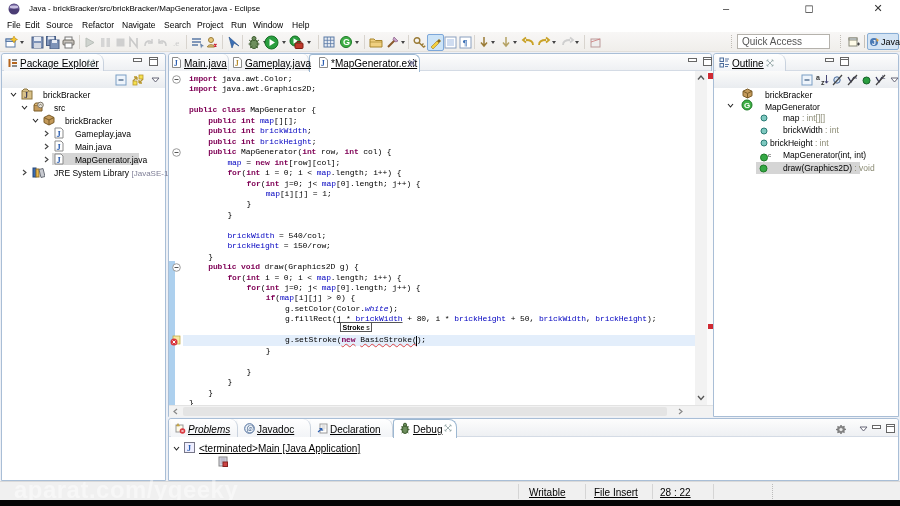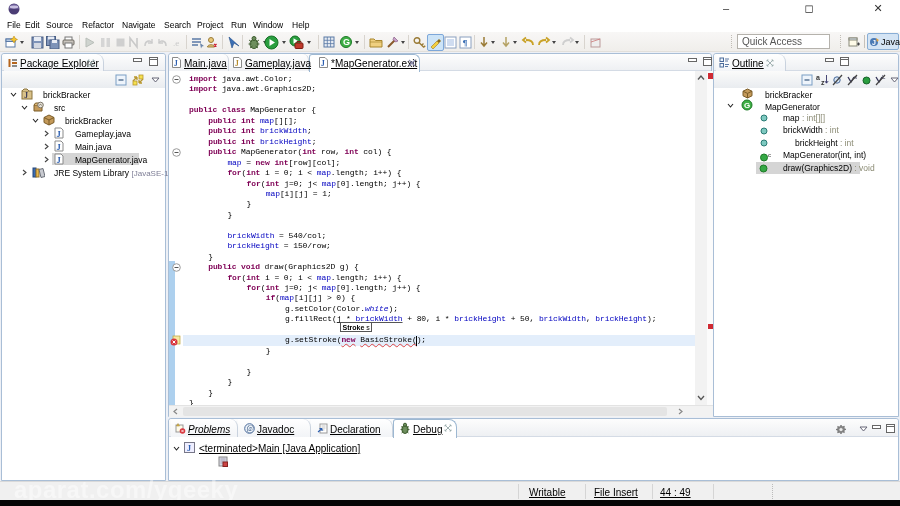--- a/index.html
+++ b/index.html
@@ -36,20 +36,21 @@
 </style>
 </head>
 <body>
 
 <div id="titlebar" class="abs">
   <svg class="mini" style="left:8px;top:3px" width="12" height="12" viewBox="0 0 12 12">
       <circle cx="6" cy="6" r="5.5" fill="#4b3d75"></circle>
       <path d="M1 6 a5 5 0 0 1 10 0 z" fill="#6a5b96"></path>
       <ellipse cx="6" cy="4" rx="4.4" ry="1.4" fill="#d9d2ee" opacity="0.85"></ellipse>
     </svg>
+  <div class="abs title">Java - brickBracker/src/brickBracker/MapGenerator.java - Eclipse</div>
   <div class="winbtn" style="left:711px">–</div>
   <div class="winbtn" style="left:794px">◻</div>
   <div class="winbtn" style="left:863px">✕</div>
 </div>
 
 <div id="menubar" class="abs">
   <span style="left:7px">File</span>
     <span style="left:25px">Edit</span>
     <span style="left:46px">Source</span>
     <span style="left:82px">Refactor</span>
@@ -497,21 +498,21 @@
         <circle cx="4" cy="4" r="3" fill="#7ec9c0" stroke="#2a7a74"></circle>
       </svg>
   <div class="treerow" style="left:61px;top:58.5px">map<span class="gray"> : int[][]</span></div>
   <svg class="mini" style="left:46px;top:72.5px" width="8" height="8" viewBox="0 0 8 8">
         <circle cx="4" cy="4" r="3" fill="#7ec9c0" stroke="#2a7a74"></circle>
       </svg>
   <div class="treerow" style="left:61px;top:71px">brickWidth<span class="gray"> : int</span></div>
   <svg class="mini" style="left:46px;top:85px" width="8" height="8" viewBox="0 0 8 8">
         <circle cx="4" cy="4" r="3" fill="#7ec9c0" stroke="#2a7a74"></circle>
       </svg>
-  <div class="treerow" style="left:73px;top:83.5px">brickHeight<span class="gray"> : int</span></div>
+  <div class="treerow" style="left:48px;top:83.5px">brickHeight<span class="gray"> : int</span></div>
   <svg class="mini" style="left:45px;top:97.5px" width="12" height="10" viewBox="0 0 12 10">
         <circle cx="5" cy="5.5" r="3.5" fill="#35a845" stroke="#1d7a27"></circle>
         <text x="9" y="5" font-size="6" fill="#333" font-family="'Liberation Sans',sans-serif">c</text>
       </svg>
   <div class="treerow" style="left:61px;top:96px">MapGenerator(int, int)</div>
   <div class="abs sel" style="left:42px;top:107.5px;width:104px;height:12px"></div>
   <svg class="mini" style="left:45px;top:110px" width="9" height="9" viewBox="0 0 9 9">
         <circle cx="4.5" cy="4.5" r="3.5" fill="#35a845" stroke="#1d7a27"></circle>
       </svg>
   <div class="treerow" style="left:61px;top:108.5px">draw(Graphics2D)<span class="gray"> : void</span></div>
@@ -576,20 +577,20 @@
         <rect x="5" y="6" width="4.5" height="4.5" fill="#c44" stroke="#822"></rect>
       </svg>
 </div>
 
 </div>
 
 <div id="statusbar" class="abs" style="left:0;top:481px;width:900px;height:19px;background:#f0f0f0;border-top:1px solid #d9d9d9">
   <div class="abs" style="left:14px;top:-5px;font-size:23px;font-weight:bold;color:rgba(255,255,255,0.45);letter-spacing:0.5px;transform:scaleX(1.04);transform-origin:0 0">aparat.com/ygeeky</div>
   <div class="abs t9" style="left:529px;top:5px">Writable</div>
   <div class="abs t9" style="left:594px;top:5px">File Insert</div>
-  <div class="abs t9" style="left:660px;top:5px">44 : 49</div>
+  <div class="abs t9" style="left:660px;top:5px">28 : 22</div>
   <div class="abs" style="left:518px;top:2px;width:1px;height:15px;background:#d5d5d5"></div>
   <div class="abs" style="left:585px;top:2px;width:1px;height:15px;background:#d5d5d5"></div>
   <div class="abs" style="left:652px;top:2px;width:1px;height:15px;background:#d5d5d5"></div>
   <div class="abs" style="left:713px;top:2px;width:1px;height:15px;background:#d5d5d5"></div>
   <div class="abs" style="left:772px;top:2px;width:1px;height:15px;border-left:1px dotted #bbb"></div>
 </div>
 <div class="abs" style="left:0;top:500px;width:900px;height:6px;background:#050505"></div>
 
 </body></html>

